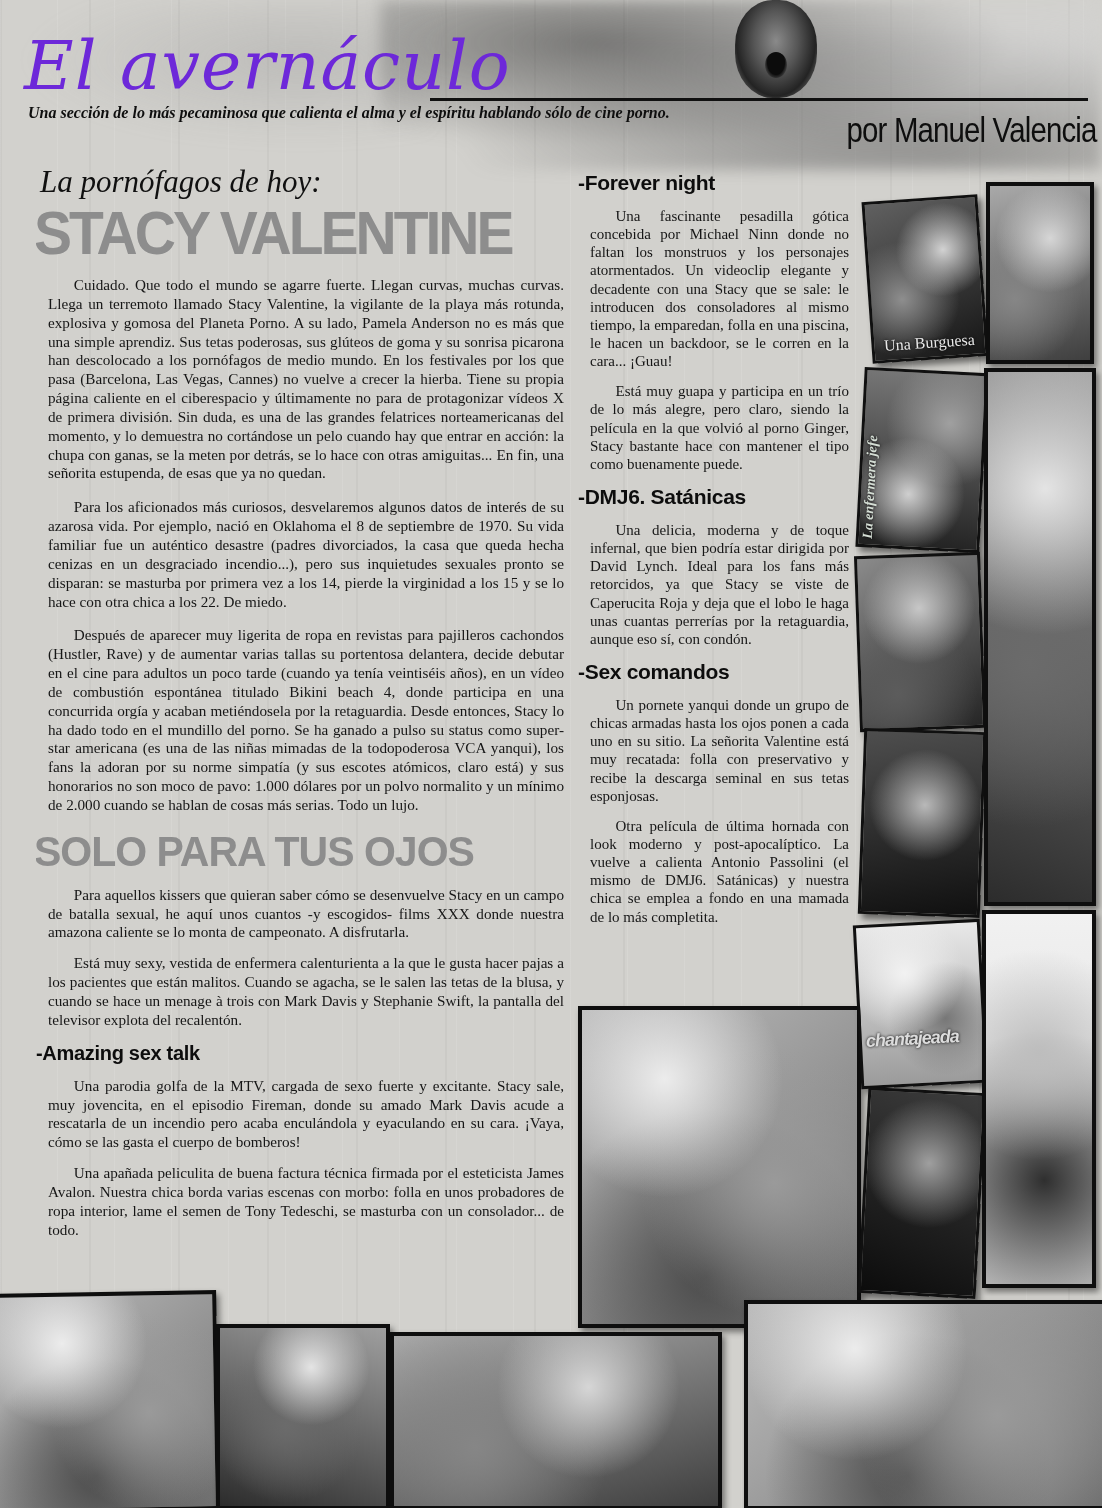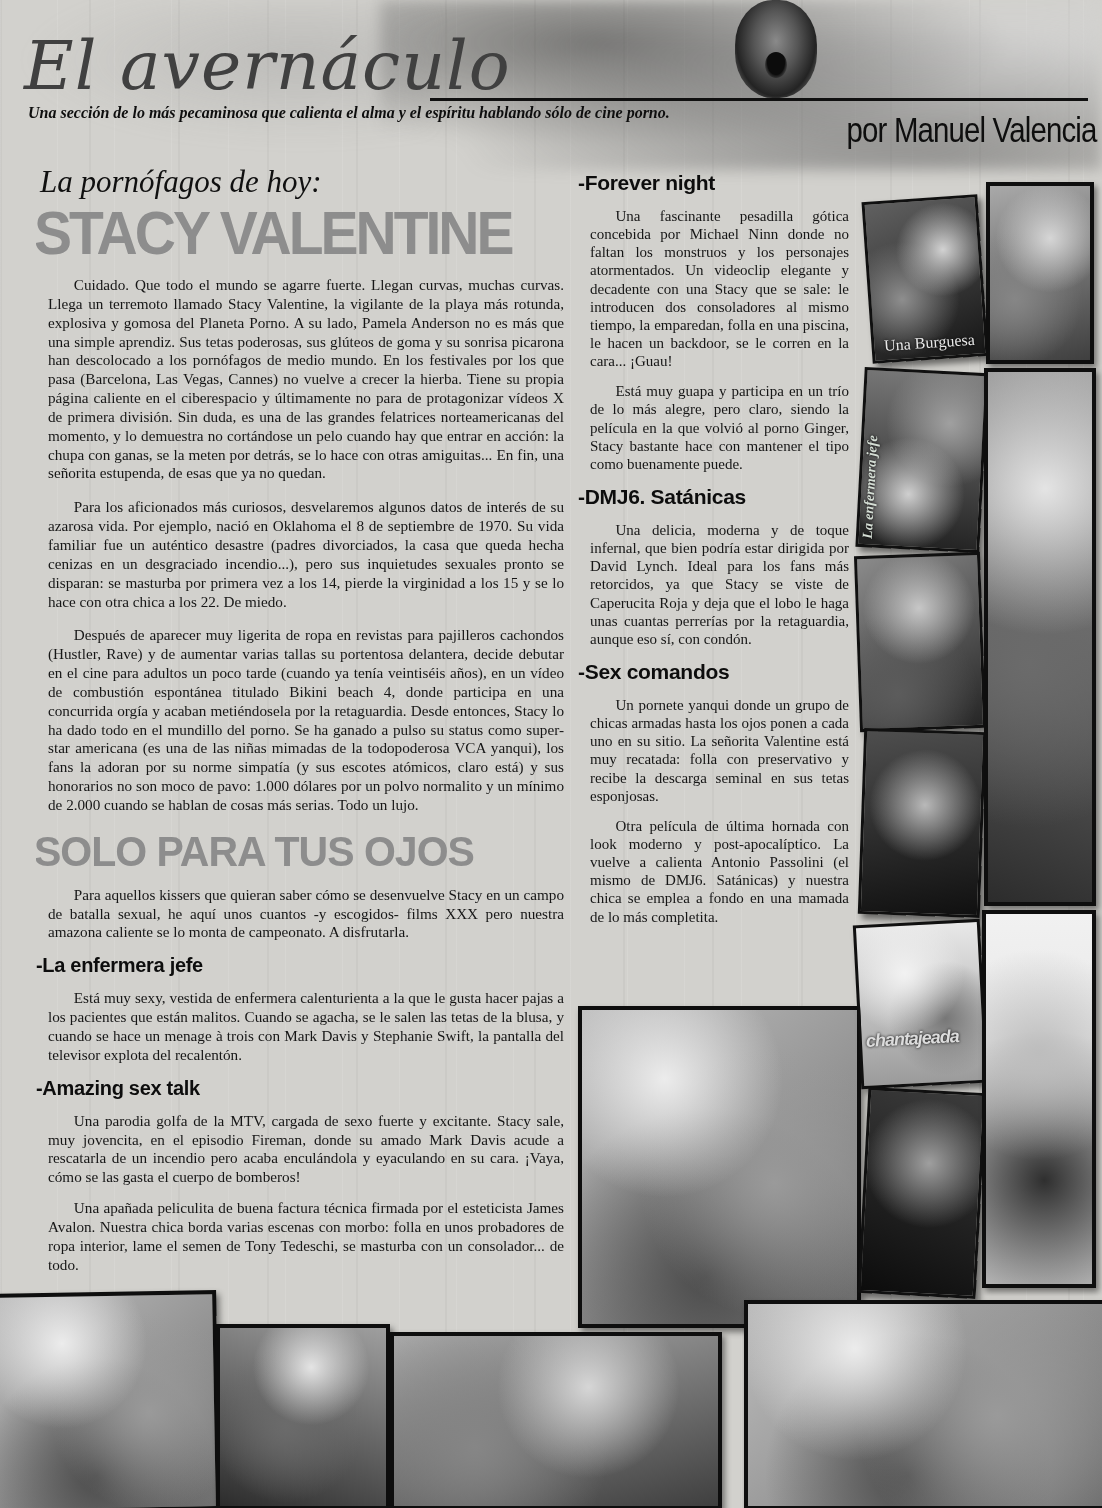--- a/index.html
+++ b/index.html
@@ -24,21 +24,21 @@
       radial-gradient(ellipse at 62% 75%, rgba(120,120,120,.40), transparent 60%),
       radial-gradient(ellipse at 88% 30%, rgba(210,210,210,.65), transparent 55%),
       radial-gradient(ellipse at 78% 90%, rgba(70,70,70,.35), transparent 60%);}
   .smoke-b{left:0;top:0;width:430px;height:150px;filter:blur(9px);
     background:radial-gradient(ellipse at 70% 40%, rgba(150,150,150,.35), transparent 65%);}
   .scream{left:735px;top:0;width:82px;height:98px;border-radius:46%;
     background:radial-gradient(ellipse at 50% 42%, #8a8a8a 0%, #555 38%, #232323 68%, rgba(20,20,20,0) 96%);}
   .scream::after{content:"";position:absolute;left:30px;top:52px;width:22px;height:26px;border-radius:50%;
     background:radial-gradient(ellipse at 50% 40%, #0c0c0c 0 55%, transparent 80%);}
   .mag-title{left:24px;top:26px;margin:0;font-family:"DejaVu Serif",serif;
-    font-style:italic;font-weight:400;font-size:68px;letter-spacing:1px;color:#404040;white-space:nowrap;}
+    font-style:italic;font-weight:400;font-size:68px;letter-spacing:1px;color:#6d28d9;white-space:nowrap;}
   .title-rule{left:430px;top:98px;width:658px;height:3px;background:#101010;}
   .mag-subtitle{left:28px;top:104px;margin:0;font-style:italic;font-weight:bold;font-size:16px;color:#0e0e0e;}
   .byline{right:6px;top:110px;font-family:"Liberation Sans",sans-serif;font-size:35px;
     letter-spacing:-1px;color:#0e0e0e;transform:scaleX(.84);transform-origin:100% 0;white-space:nowrap;}
 
   
   .col-left{left:36px;top:164px;width:540px;height:1122px;overflow:hidden;z-index:2;}
   .col-mid{left:578px;top:168px;width:283px;height:852px;overflow:hidden;z-index:2;}
   .kicker{margin:0 0 0 4px;font-style:italic;font-weight:400;font-size:31px;color:#101010;}
   .headline{margin:-2px 0 4px -2px;font-family:"Liberation Sans",sans-serif;font-weight:bold;
@@ -115,22 +115,21 @@
   <p class="layer mag-subtitle">Una sección de lo más pecaminosa que calienta el alma y el espíritu hablando sólo de cine porno.</p>
   <div class="layer byline">por Manuel Valencia</div>
 
   <div class="layer col-left">
     <h2 class="kicker">La pornófagos de hoy:</h2>
     <div class="headline">STACY VALENTINE</div>
     <p class="body">Cuidado. Que todo el mundo se agarre fuerte. Llegan curvas, muchas curvas. Llega un terremoto llamado Stacy Valentine, la vigilante de la playa más rotunda, explosiva y gomosa del Planeta Porno. A su lado, Pamela Anderson no es más que una simple aprendiz. Sus tetas poderosas, sus glúteos de goma y su sonrisa picarona han descolocado a los pornófagos de medio mundo. En los festivales por los que pasa (Barcelona, Las Vegas, Cannes) no vuelve a crecer la hierba. Tiene su propia página caliente en el ciberespacio y últimamente no para de protagonizar vídeos X de primera división. Sin duda, es una de las grandes felatrices norteamericanas del momento, y lo demuestra no cortándose un pelo cuando hay que entrar en acción: la chupa con ganas, se la meten por detrás, se lo hace con otras amiguitas... En fin, una señorita estupenda, de esas que ya no quedan.</p>
     <p class="body gap">Para los aficionados más curiosos, desvelaremos algunos datos de interés de su azarosa vida. Por ejemplo, nació en Oklahoma el 8 de septiembre de 1970. Su vida familiar fue un auténtico desastre (padres divorciados, la casa que queda hecha cenizas en un desgraciado incendio...), pero sus inquietudes sexuales pronto se disparan: se masturba por primera vez a los 14, pierde la virginidad a los 15 y se lo hace con otra chica a los 22. De miedo.</p>
     <p class="body gap">Después de aparecer muy ligerita de ropa en revistas para pajilleros cachondos (Hustler, Rave) y de aumentar varias tallas su portentosa delantera, decide debutar en el cine para adultos un poco tarde (cuando ya tenía veintiséis años), en un vídeo de combustión espontánea titulado Bikini beach 4, donde participa en una concurrida orgía y acaban metiéndosela por la retaguardia. Desde entonces, Stacy lo ha dado todo en el mundillo del porno. Se ha ganado a pulso su status como super-star americana (es una de las niñas mimadas de la todopoderosa VCA yanqui), los fans la adoran por su norme simpatía (y sus escotes atómicos, claro está) y sus honorarios no son moco de pavo: 1.000 dólares por un polvo normalito y un mínimo de 2.000 cuando se hablan de cosas más serias. Todo un lujo.</p>
     <h3 class="solo">SOLO PARA TUS OJOS</h3>
-    <p class="body">Para aquellos kissers que quieran saber cómo se desenvuelve Stacy en un campo de batalla sexual, he aquí unos cuantos -y escogidos- films XXX pero nuestra amazona caliente se lo monta de campeonato. A disfrutarla.</p>
-    <h4 class="review-head">-La enfermera jefe</h4>
+    <p class="body">Para aquellos kissers que quieran saber cómo se desenvuelve Stacy en un campo de batalla sexual, he aquí unos cuantos -y escogidos- films XXX donde nuestra amazona caliente se lo monta de campeonato. A disfrutarla.</p>
     <p class="body">Está muy sexy, vestida de enfermera calenturienta a la que le gusta hacer pajas a los pacientes que están malitos. Cuando se agacha, se le salen las tetas de la blusa, y cuando se hace un menage à trois con Mark Davis y Stephanie Swift, la pantalla del televisor explota del recalentón.</p>
     <h4 class="review-head">-Amazing sex talk</h4>
     <p class="body">Una parodia golfa de la MTV, cargada de sexo fuerte y excitante. Stacy sale, muy jovencita, en el episodio Fireman, donde su amado Mark Davis acude a rescatarla de un incendio pero acaba enculándola y eyaculando en su cara. ¡Vaya, cómo se las gasta el cuerpo de bomberos!</p>
     <p class="body">Una apañada peliculita de buena factura técnica firmada por el esteticista James Avalon. Nuestra chica borda varias escenas con morbo: folla en unos probadores de ropa interior, lame el semen de Tony Tedeschi, se masturba con un consolador... de todo.</p>
   </div>
 
   <div class="layer col-mid">
     <h4 class="review-head">-Forever night</h4>
     <p class="body">Una fascinante pesadilla gótica concebida por Michael Ninn donde no faltan los monstruos y los personajes atormentados. Un videoclip elegante y decadente con una Stacy que se sale: le introducen dos consoladores al mismo tiempo, la emparedan, folla en una piscina, le hacen un backdoor, se le corren en la cara... ¡Guau!</p>
     <p class="body">Está muy guapa y participa en un trío de lo más alegre, pero claro, siendo la película en la que volvió al porno Ginger, Stacy bastante hace con mantener el tipo como buenamente puede.</p>

